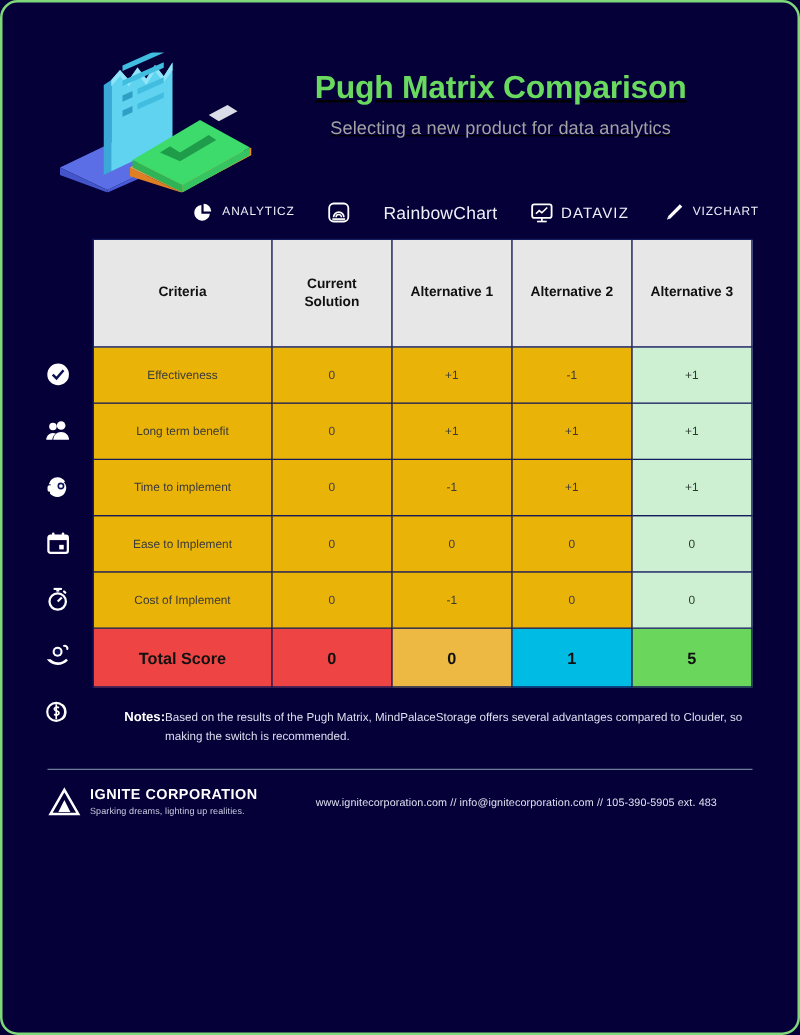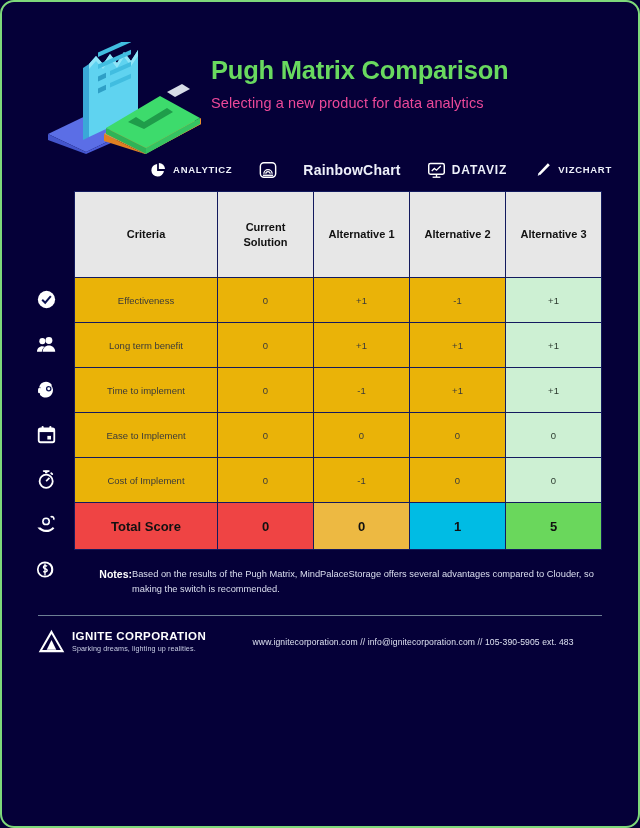--- a/index.html
+++ b/index.html
@@ -34,34 +34,36 @@
   .illustration {
     width: 175px;
     height: 112px;
     flex: 0 0 175px;
     position: relative;
     margin-top: 2px;
   }
 
   .title-block {
     flex: 1;
+    text-align: center;
     padding-top: 16px;
     padding-right: 14px;
+    text-decoration: underline;
   }
 
   .main-title {
     color: #69d95f;
     font-size: 25.5px;
     font-weight: bold;
     letter-spacing: -0.2px;
     line-height: 1.1;
   }
 
   .sub-title {
-    color: #ec4899;
+    color: #a3a3a3;
     font-size: 14.5px;
     font-weight: normal;
     margin-top: 11px;
     letter-spacing: 0.1px;
   }
 
   
   .logo-strip {
     display: flex;
     justify-content: center;
@@ -81,21 +83,21 @@
     display: flex;
     align-items: center;
     justify-content: center;
     width: 19px;
     height: 19px;
   }
 
   .logo-item .lname {
     color: #eef0fa;
     font-size: 9.5px;
-    font-weight: bold;
+    font-weight: normal;
     letter-spacing: 0.7px;
   }
   .logo-item .lname.mixed {
     font-size: 14px;
     letter-spacing: 0.2px;
     padding-left: 20px;
   }
   .logo-item .lname.big {
     font-size: 12px;
     letter-spacing: 0.9px;

